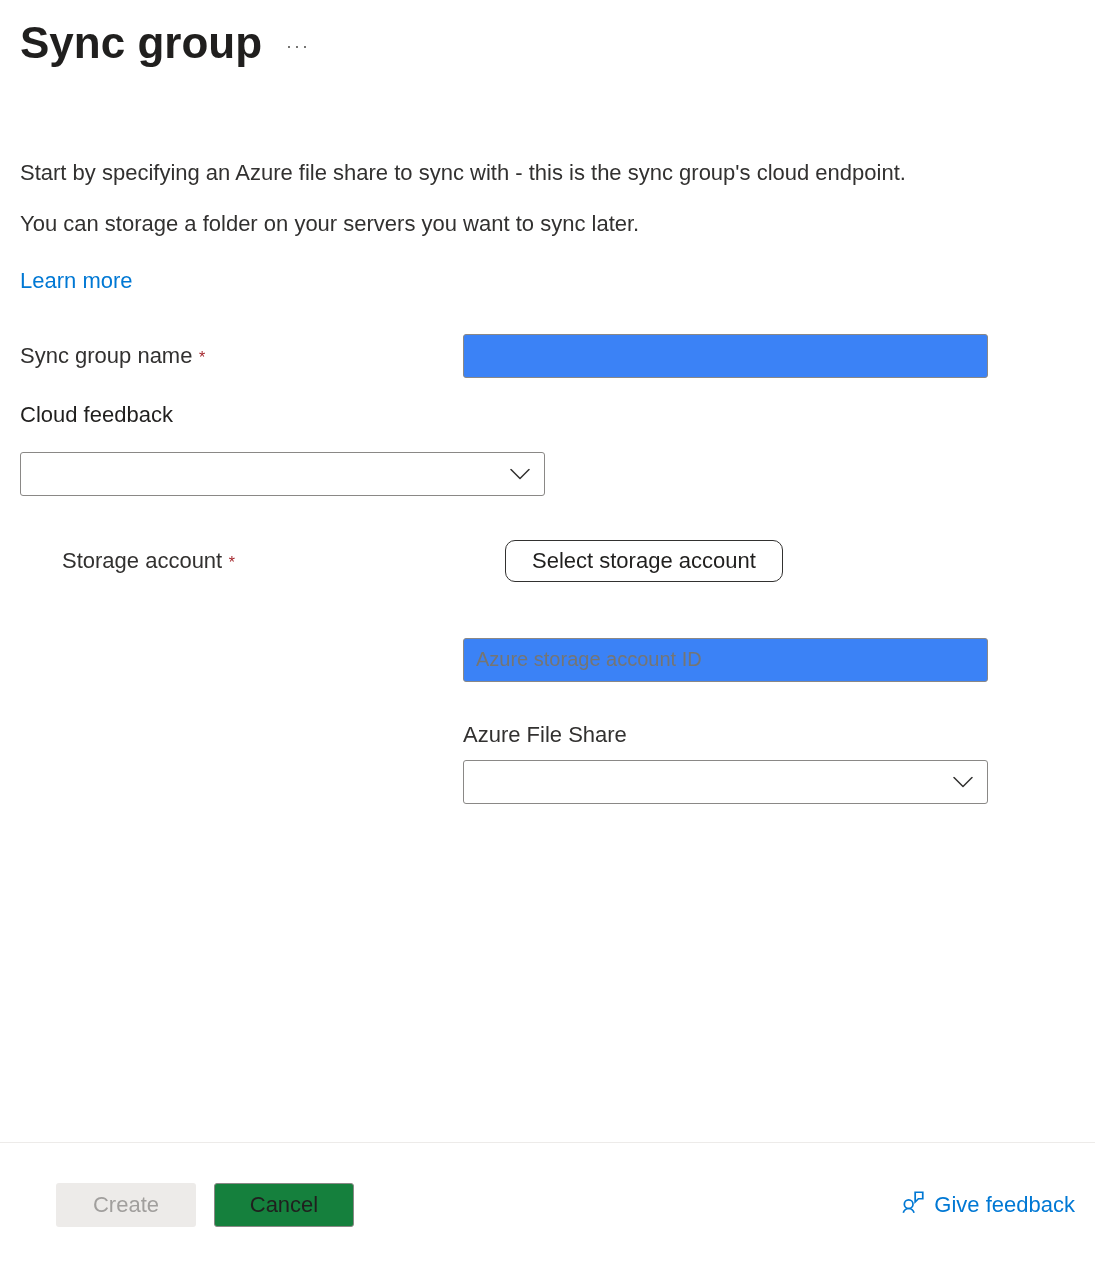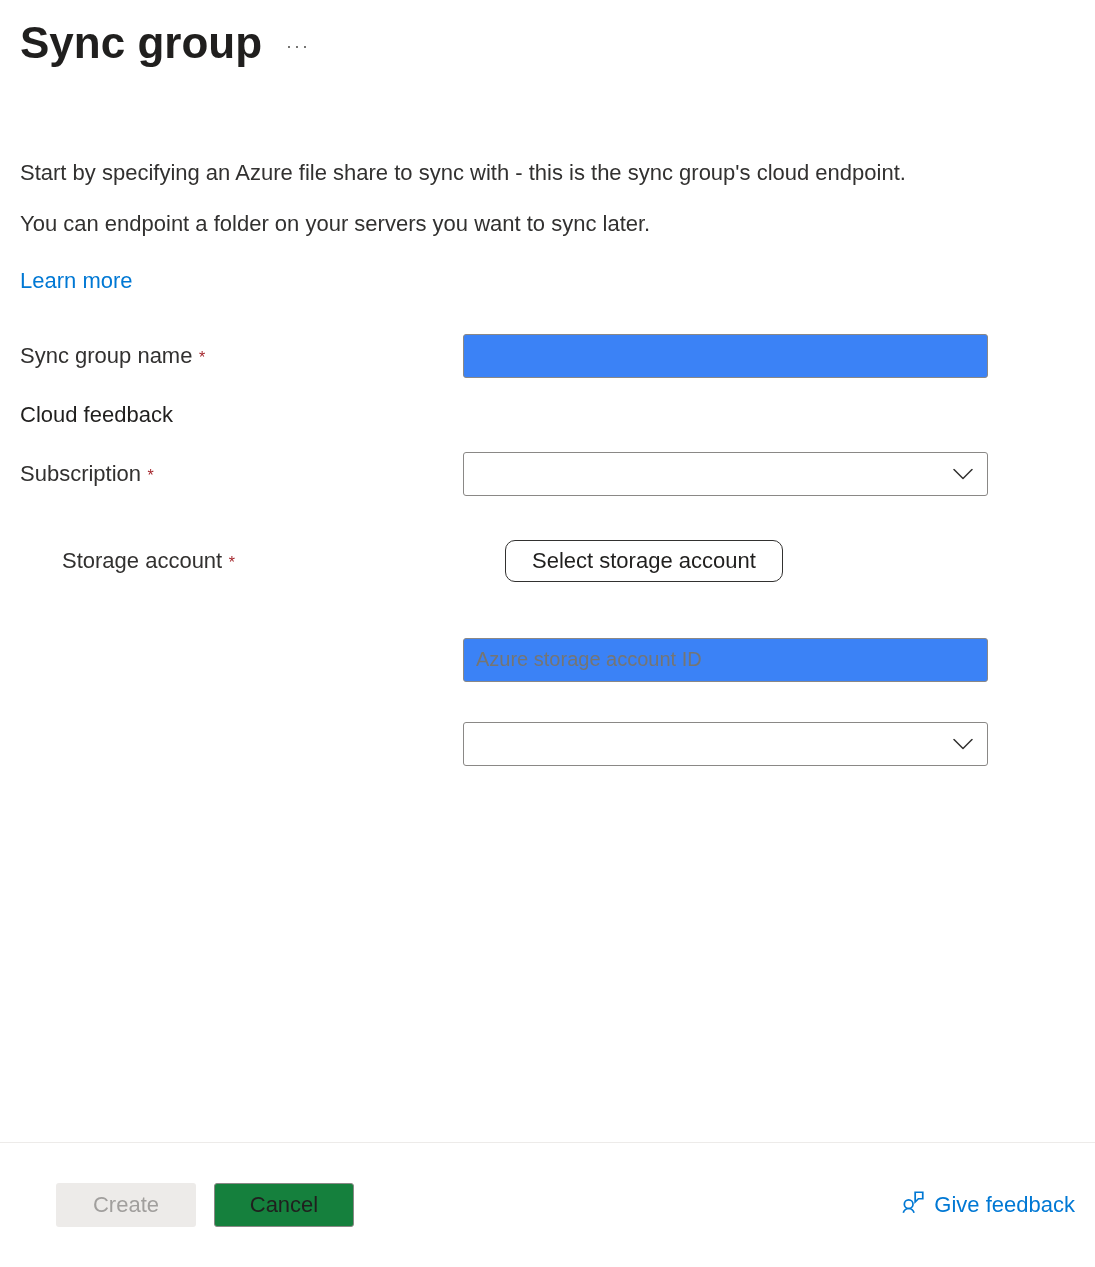--- a/index.html
+++ b/index.html
@@ -200,38 +200,35 @@
 <body>
 
 
 
 <div class="header">
   <h1 class="page-title">Sync group</h1>
   <span class="ellipsis-icon">···</span>
 </div>
 
 <p class="intro-text">Start by specifying an Azure file share to sync with - this is the sync group's cloud endpoint.</p>
-<p class="intro-text">You can endpoint a folder on your servers you want to sync later.</p>
+<p class="intro-text">You can storage a folder on your servers you want to sync later.</p>
 <a class="learn-more">Learn more</a>
 
 <div class="form-row">
   <div class="form-label-col">
     <span class="form-label">Sync group name</span><span class="required-star"> *</span>
   </div>
   <div class="form-control-col">
     <input type="text" class="text-input" value="" style="">
   </div>
 </div>
 
 <div class="section-heading">Cloud feedback</div>
 
 <div class="form-row">
-  <div class="form-label-col">
-    <span class="form-label">Subscription</span><span class="required-star"> *</span>
-  </div>
   <div class="form-control-col">
     <div class="select-input">
       <span></span>
       <span class="chevron">
         <svg viewBox="0 0 20 12" fill="none">
             <path d="M1 1 L10 10 L19 1" stroke="#323130" stroke-width="1.5" stroke-linecap="round" stroke-linejoin="round"></path>
           </svg>
       </span>
     </div>
   </div>
@@ -249,20 +246,21 @@
 <div class="storage-id-row">
   <div class="form-label-col"></div>
   <div class="form-control-col">
     <input type="text" class="text-input" placeholder="Azure storage account ID" style="">
   </div>
 </div>
 
 <div class="file-share-block">
   <div class="form-label-col"></div>
   <div class="file-share-inner">
+    <span class="file-share-label">Azure File Share</span>
     <div class="select-input">
       <span></span>
       <span class="chevron">
         <svg viewBox="0 0 20 12" fill="none">
             <path d="M1 1 L10 10 L19 1" stroke="#323130" stroke-width="1.5" stroke-linecap="round" stroke-linejoin="round"></path>
           </svg>
       </span>
     </div>
   </div>
 </div>

